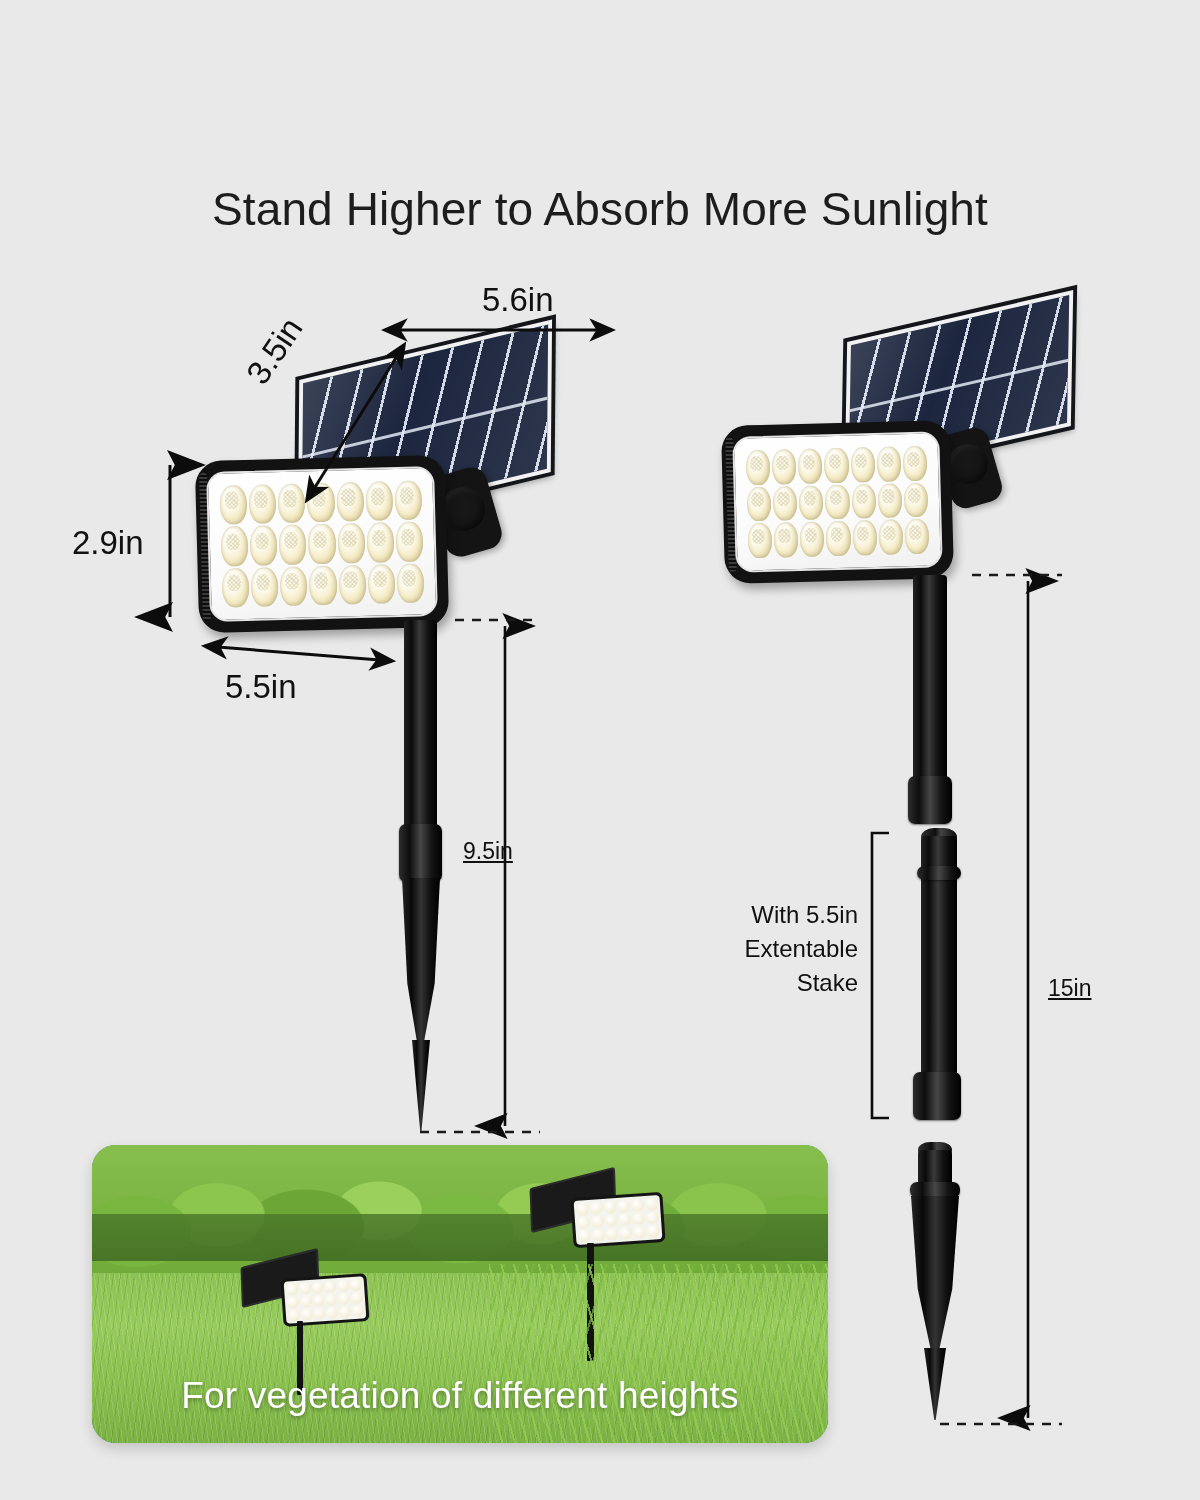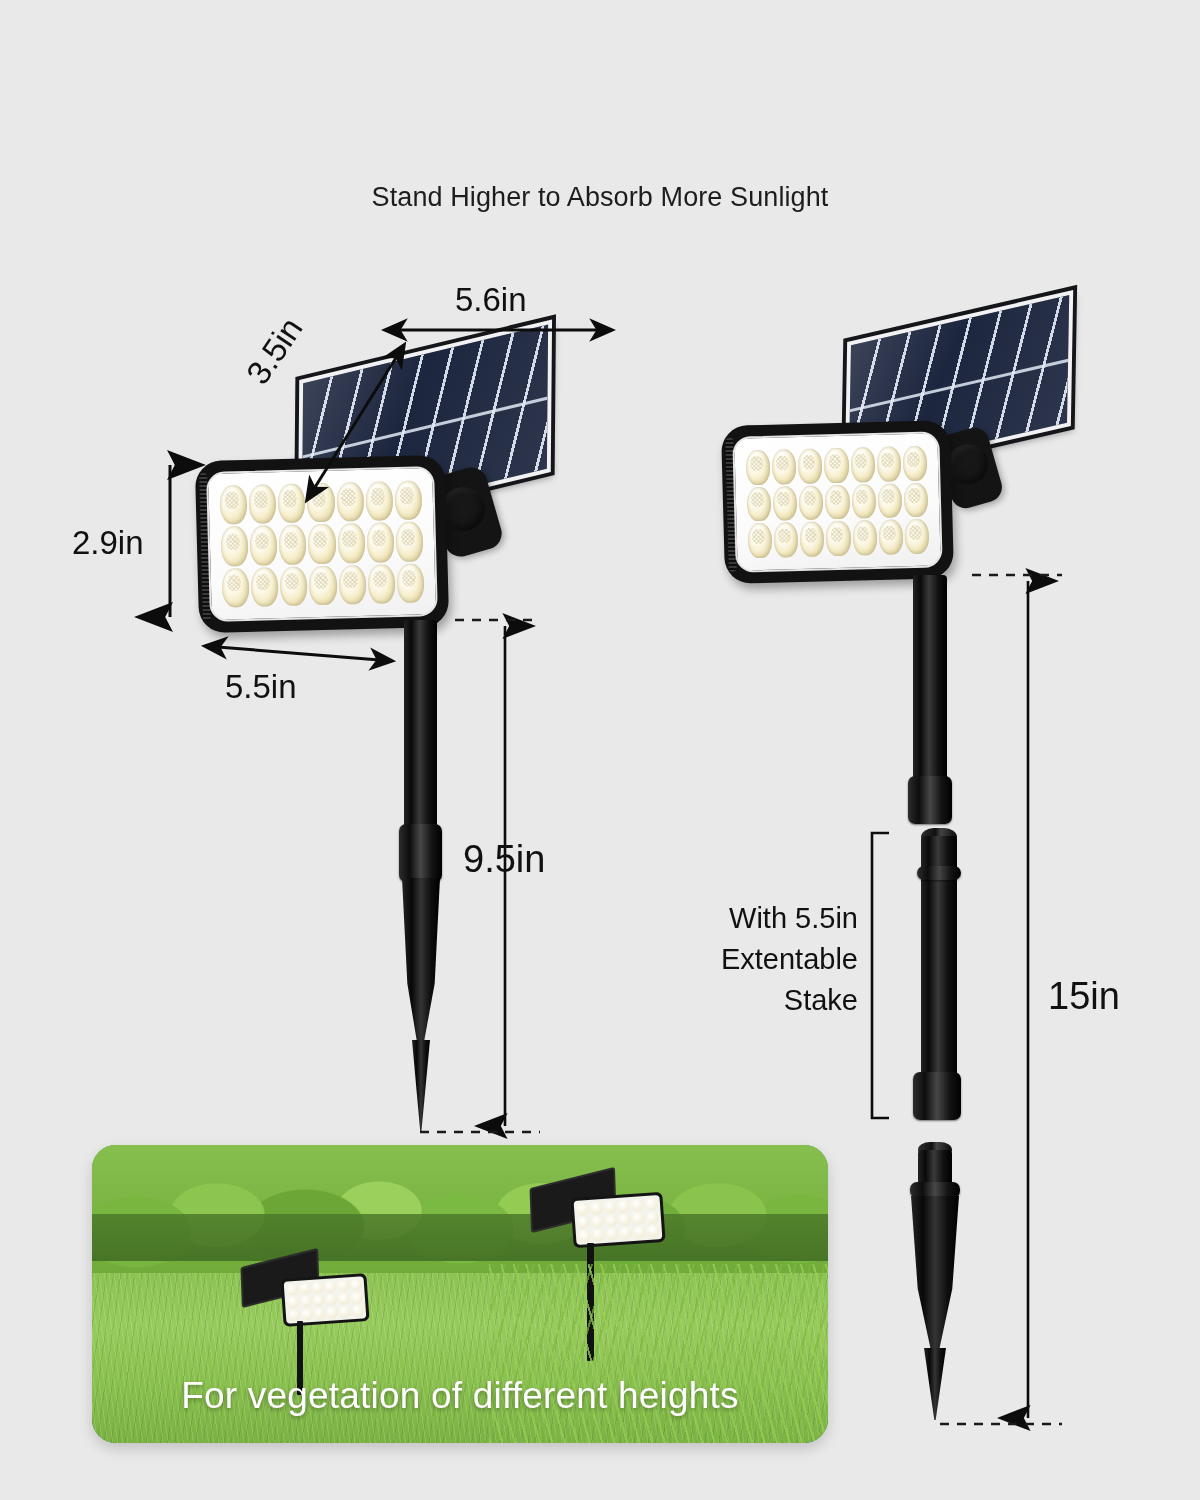--- a/index.html
+++ b/index.html
@@ -13,27 +13,27 @@
   #root{ position:relative; width:1200px; height:1500px; background:#e9e9e9; }
 
   
   .title{
     position:absolute; left:0; top:86px; width:1200px; text-align:center;
     font-size:63px; font-weight:700; letter-spacing:-1.2px; color:#0b0b0b;
     line-height:1.05;
   }
   .subtitle{
     position:absolute; left:0; top:182px; width:1200px; text-align:center;
-    font-size:27px; font-weight:400; color:#1d1d1d; letter-spacing:.1px;
+    font-size:46px; font-weight:400; color:#1d1d1d; letter-spacing:.1px;
   }
 
   
   .dim{ position:absolute; font-size:33px; color:#111; white-space:nowrap; font-weight:400;}
-  .dim.big{ font-size:38px; }
-  .note{ position:absolute; font-size:29px; color:#111; line-height:1.42; text-align:right; white-space:pre-line;}
+  .dim.big{ font-size:23px;text-decoration:underline; }
+  .note{ position:absolute; font-size:24px; color:#111; line-height:1.42; text-align:right; white-space:pre-line;}
 
   
   .svgLayer{ position:absolute; left:0; top:0; width:1200px; height:1500px; pointer-events:none; }
 
   
   .unit{ position:absolute; }
 
   
   .panel{
     position:absolute;
@@ -339,21 +339,21 @@
     <line x1="455" y1="620" x2="540" y2="620" stroke="#1a1a1a" stroke-width="2.4" stroke-dasharray="9 8"></line>
     <line x1="420" y1="1132" x2="540" y2="1132" stroke="#1a1a1a" stroke-width="2.4" stroke-dasharray="9 8"></line>
 
     <line x1="1028" y1="581" x2="1028" y2="1418" stroke="#0c0c0c" stroke-width="2.6" marker-start="url(#avt)" marker-end="url(#avb)"></line>
     <line x1="972" y1="575" x2="1062" y2="575" stroke="#1a1a1a" stroke-width="2.4" stroke-dasharray="9 8"></line>
     <line x1="940" y1="1424" x2="1062" y2="1424" stroke="#1a1a1a" stroke-width="2.4" stroke-dasharray="9 8"></line>
 
     <path d="M889,833 L872,833 L872,1118 L889,1118" fill="none" stroke="#0c0c0c" stroke-width="2.6"></path>
   </svg>
 
-  <div class="dim" style="left:455px; top:281px;">5.6in</div>
+  <div class="dim" style="left:482px; top:281px;">5.6in</div>
 
   <div class="dim" style="left:239px; top:370px; transform:rotate(-56deg); transform-origin:left top;">3.5in</div>
 
   <div class="dim" style="left:72px; top:524px;">2.9in</div>
 
   <div class="dim" style="left:225px; top:668px;">5.5in</div>
 
   <div class="dim big" style="left:463px; top:838px;">9.5in</div>
 
   <div class="dim big" style="left:1048px; top:975px;">15in</div>

